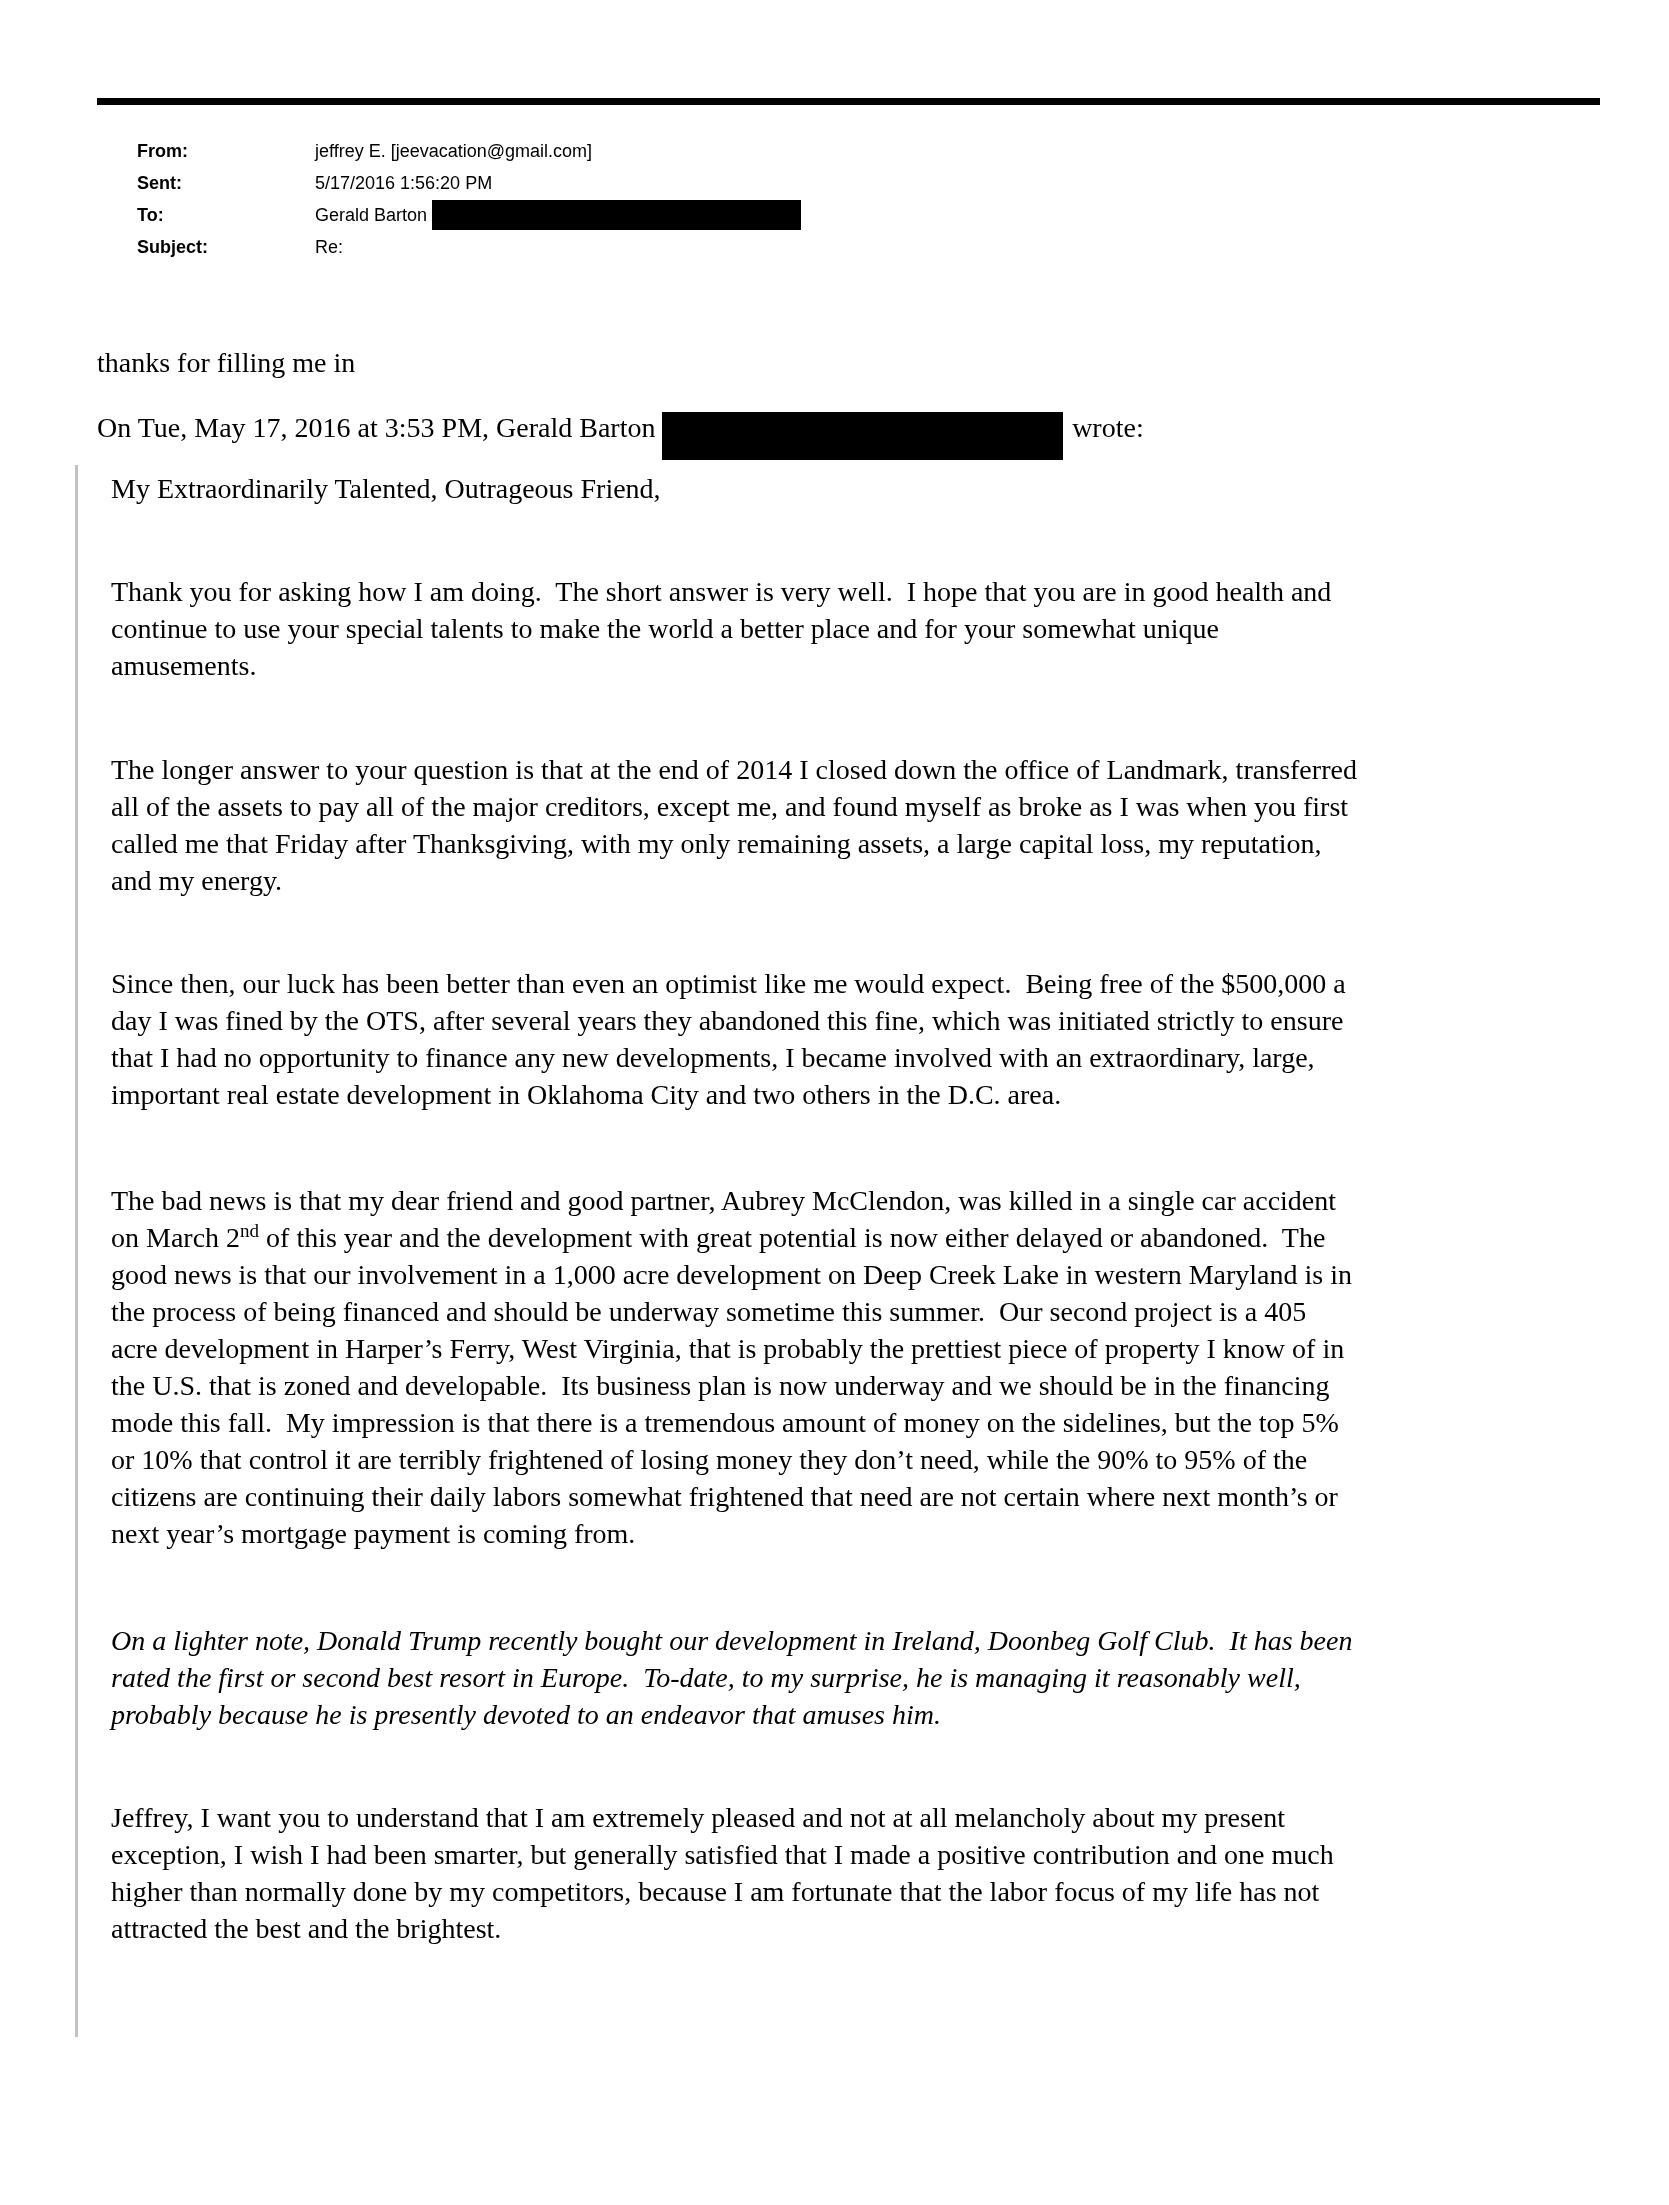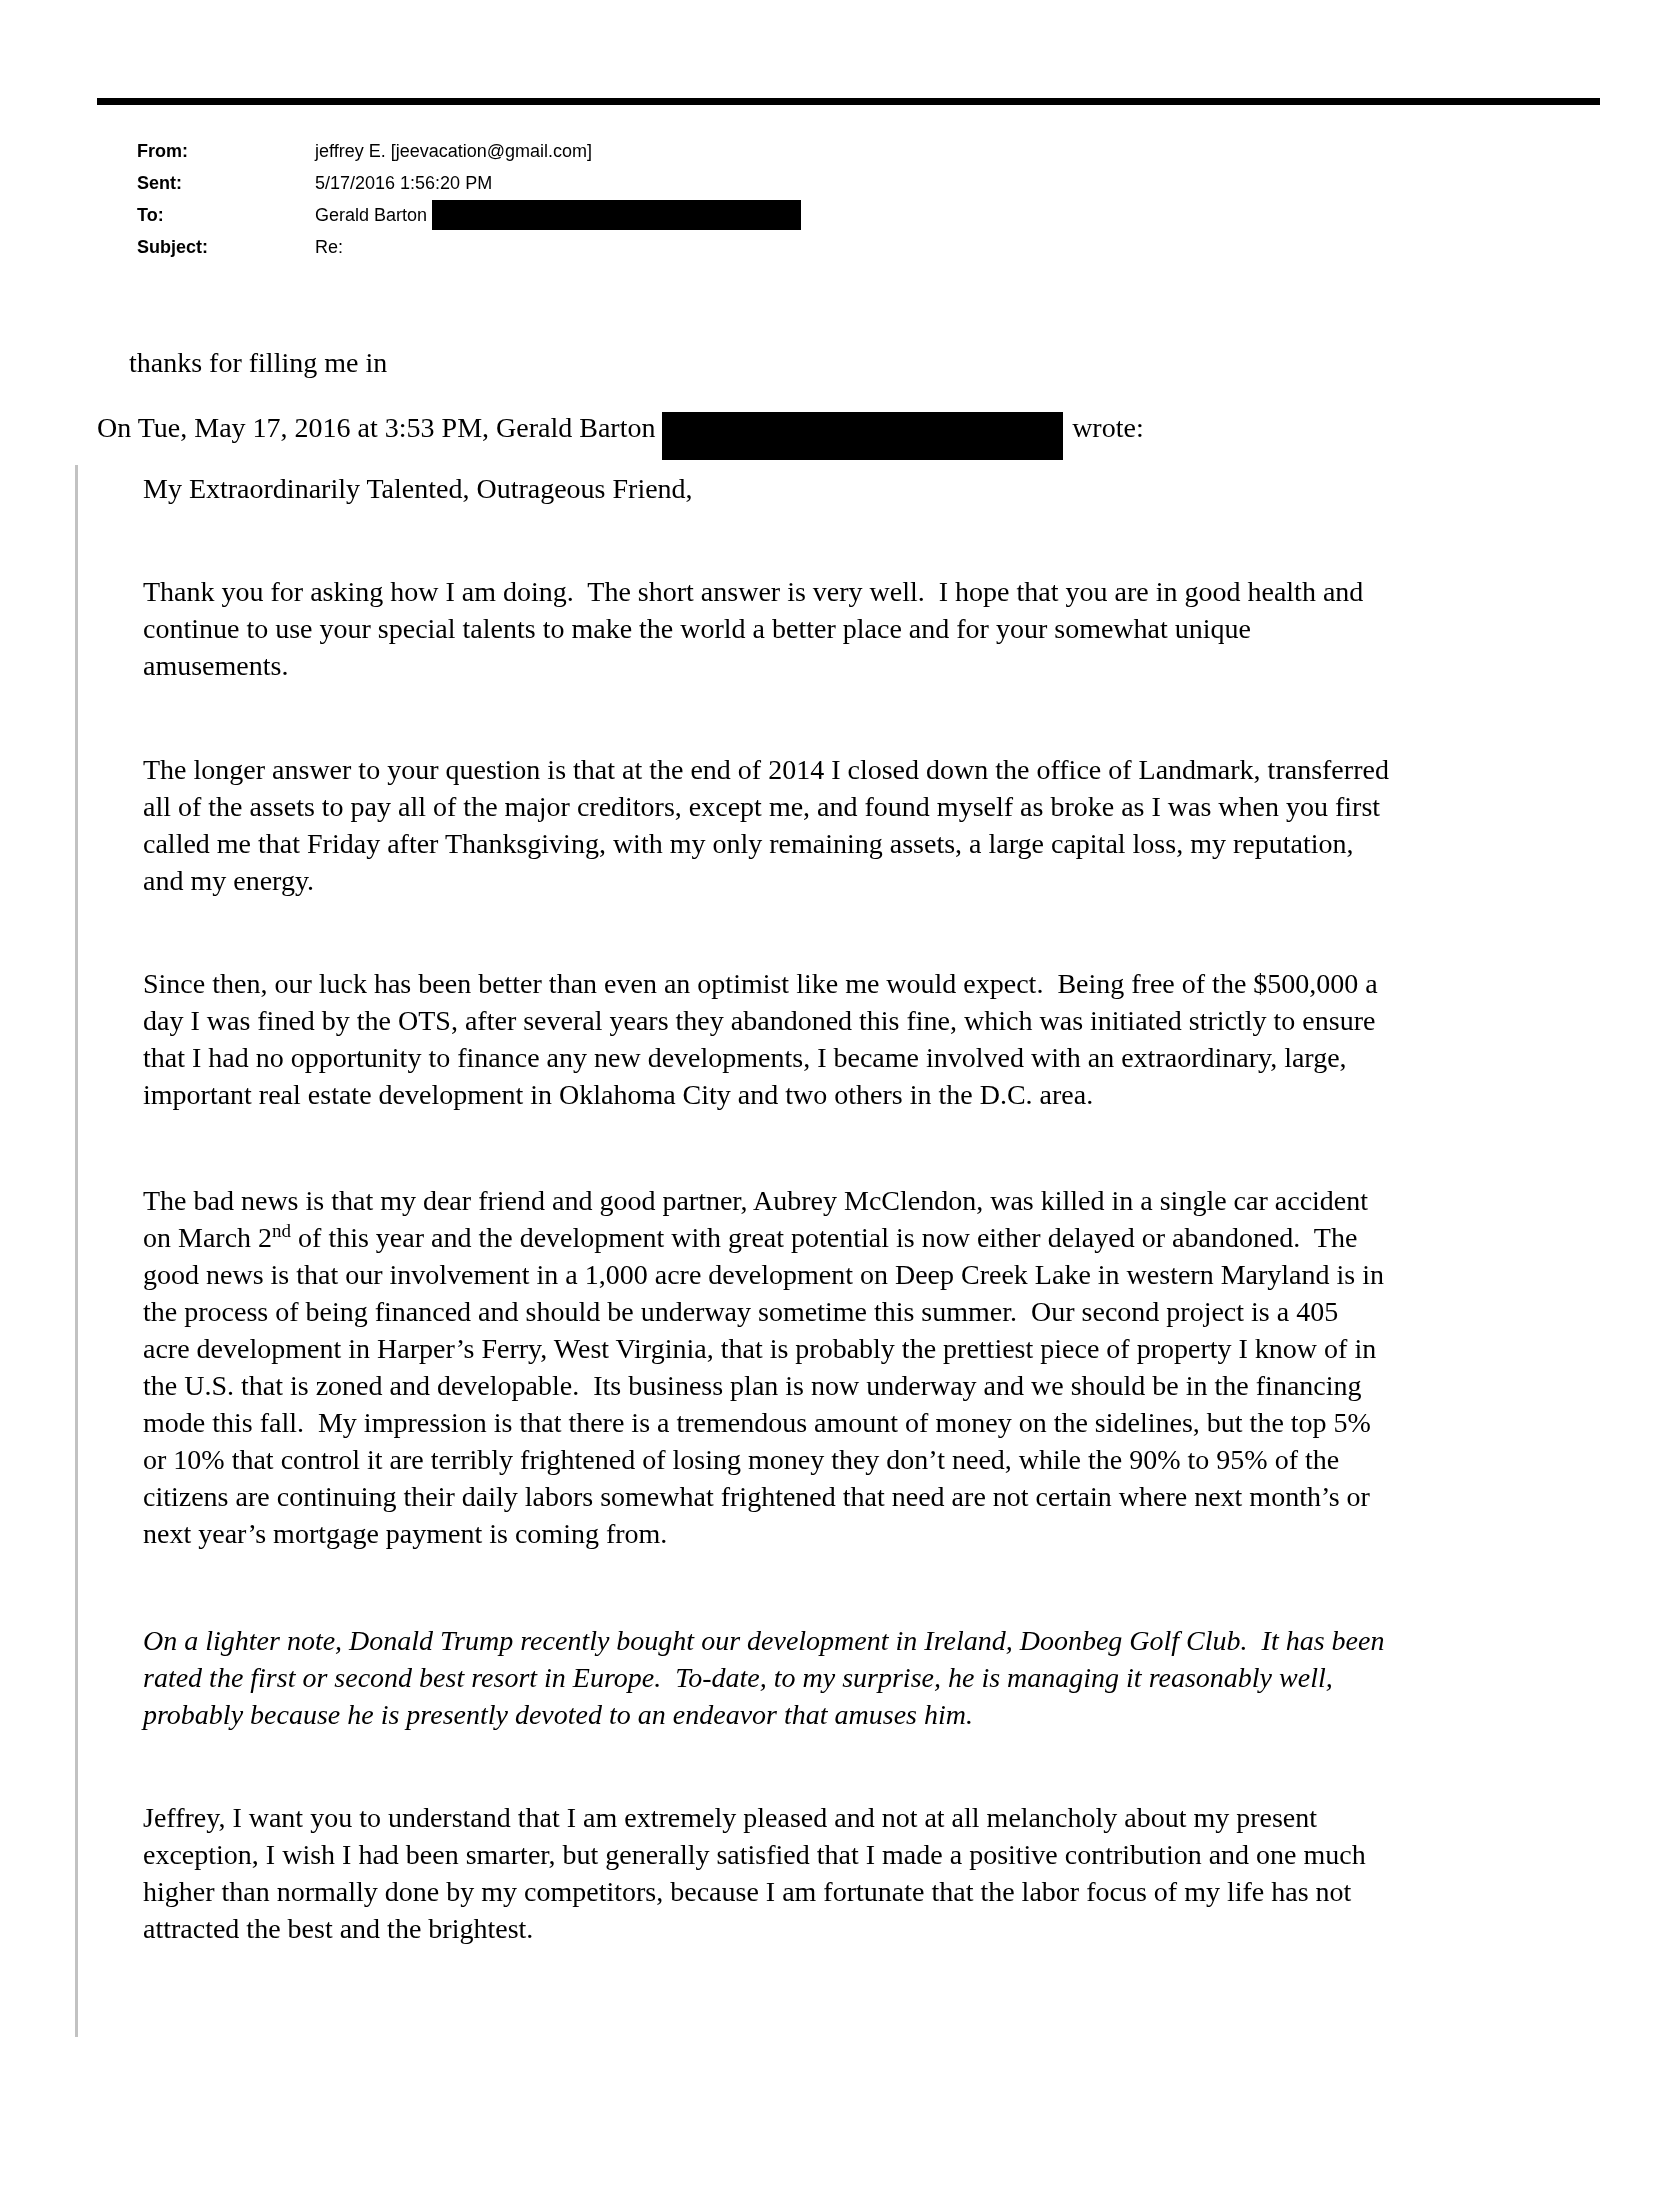--- a/index.html
+++ b/index.html
@@ -37,21 +37,20 @@
     margin-left: 5.2px;
     vertical-align: middle;
   }
   
   .line-blk { position: absolute; }
   .ln {
     white-space: pre;
     height: 37px;
     line-height: 37px;
     font-size: 28px;
-    margin-left: 32px;
   }
   .intro { left: 97px; top: 344px; }
   .attribution {
     position: absolute;
     left: 97px; top: 412px;
     height: 49px;
     display: flex;
     align-items: flex-start;
     font-size: 28px;
     white-space: pre;

